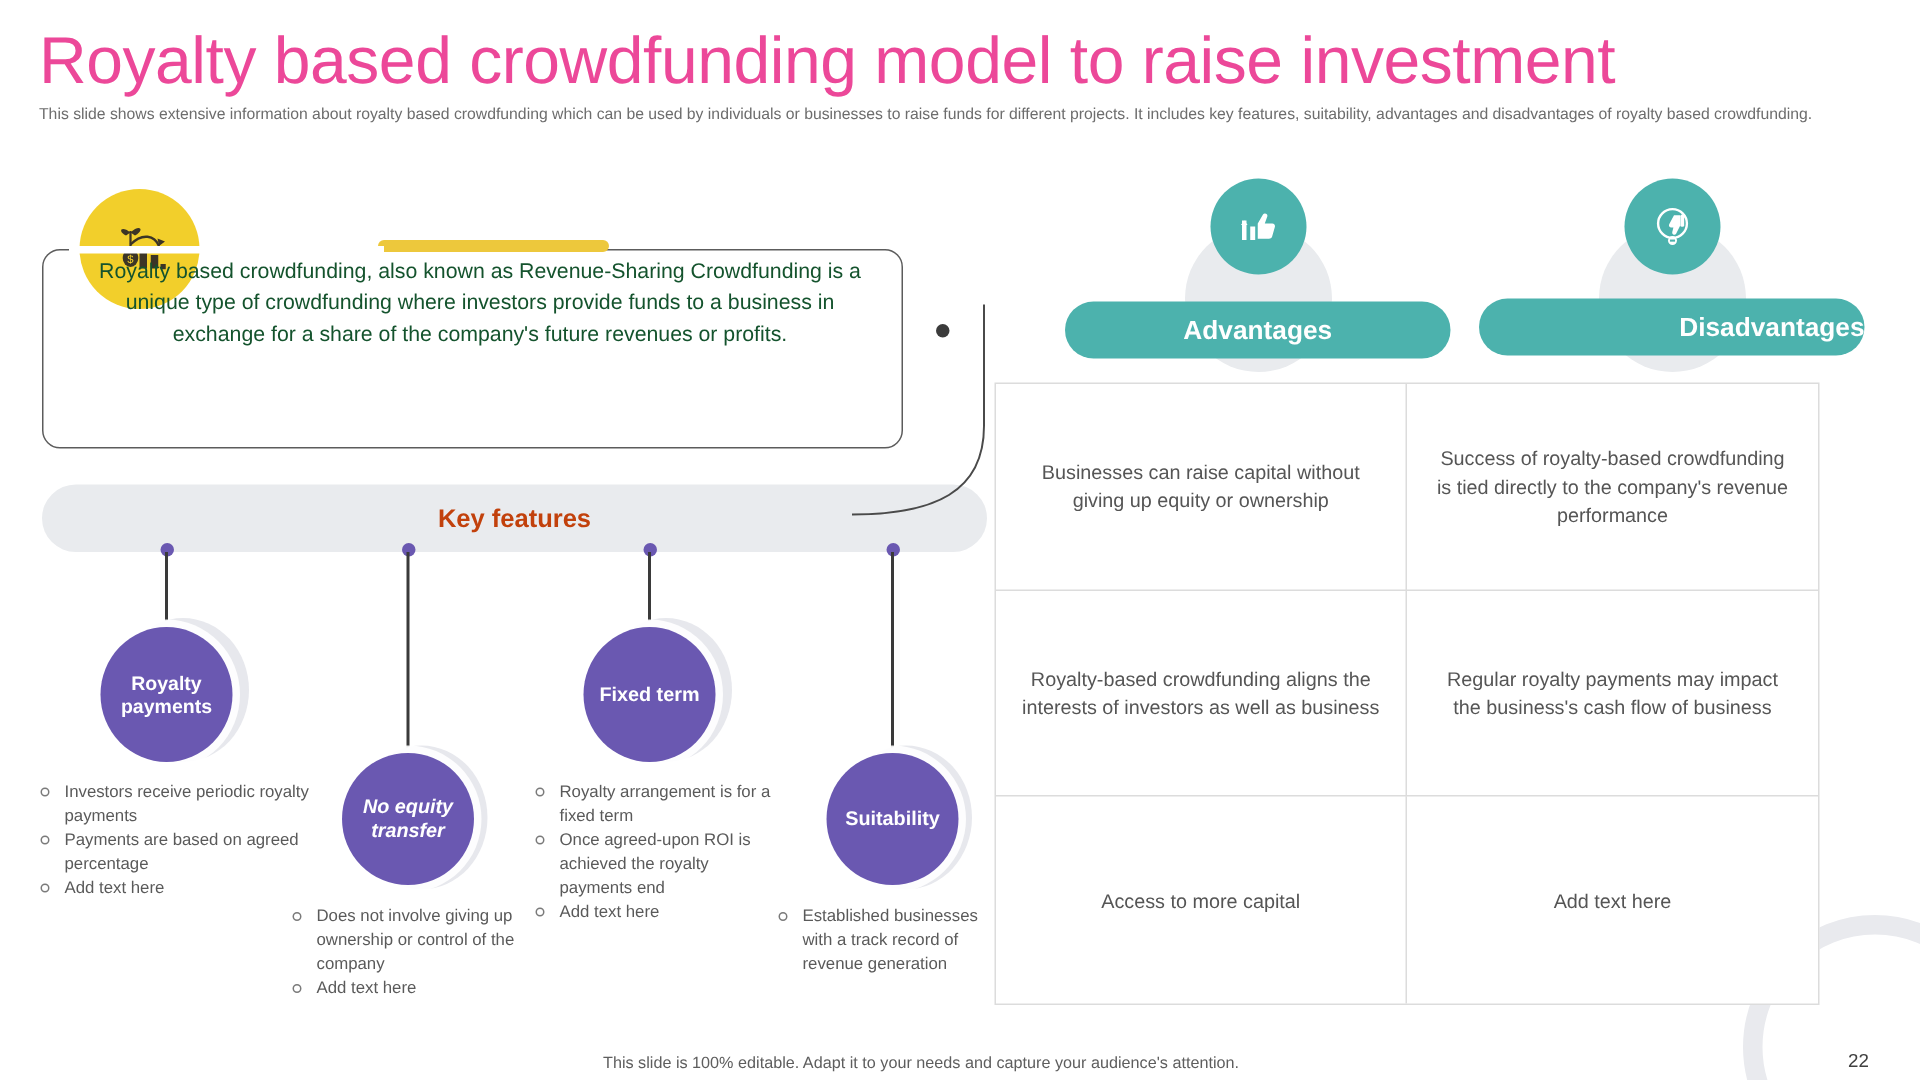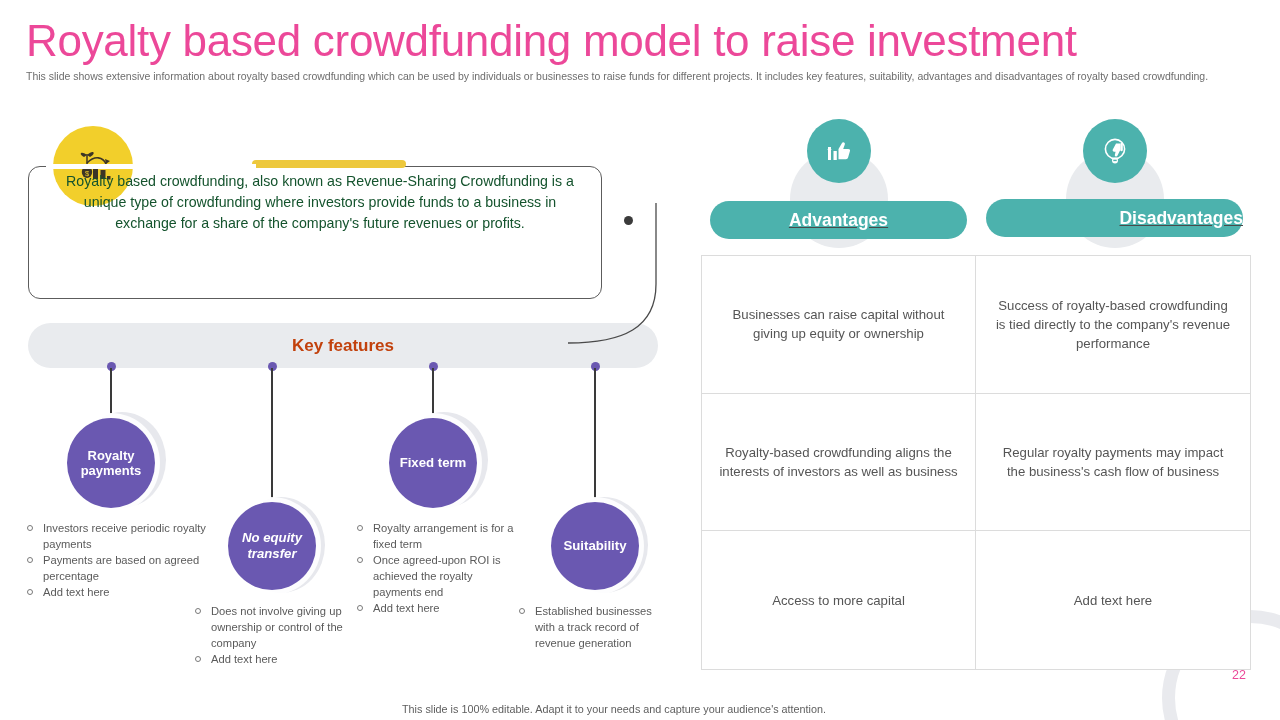--- a/index.html
+++ b/index.html
@@ -242,31 +242,30 @@
   }
   .adv-pill {
     position: absolute;
     height: 38px;
     border-radius: 19px;
     background: #4cb2ad;
     display: flex;
     align-items: center;
     justify-content: center;
     z-index: 3;
-    text-decoration: underline;
   }
   .adv-pill span {
     color: #ffffff;
     font-size: 17.5px;
     font-weight: bold;
   }
 
   .grid-table {
     position: absolute;
-    left: 701px;
+    left: 663px;
     top: 255px;
     width: 550px;
     height: 415px;
     border: 1.3px solid #dcdcdc;
     box-sizing: border-box;
     background: #ffffff;
     display: grid;
     grid-template-columns: 1fr 1fr;
     grid-template-rows: 1fr 1fr 1fr;
     z-index: 1;
@@ -291,23 +290,23 @@
   .footer-note {
     position: absolute;
     left: 402px;
     top: 703px;
     font-size: 10.8px;
     color: #5e5e5e;
   }
   .page-number {
     position: absolute;
     left: 1232px;
-    top: 668px;
+    top: 700px;
     font-size: 12.5px;
-    color: #ec4899;
+    color: #404040;
     z-index: 5;
     text-align: center;
   }
 </style>
 </head>
 <body>
 
 <div class="corner-arc"></div>
 
 <div class="page-title">Royalty based crowdfunding model to raise investment</div>

